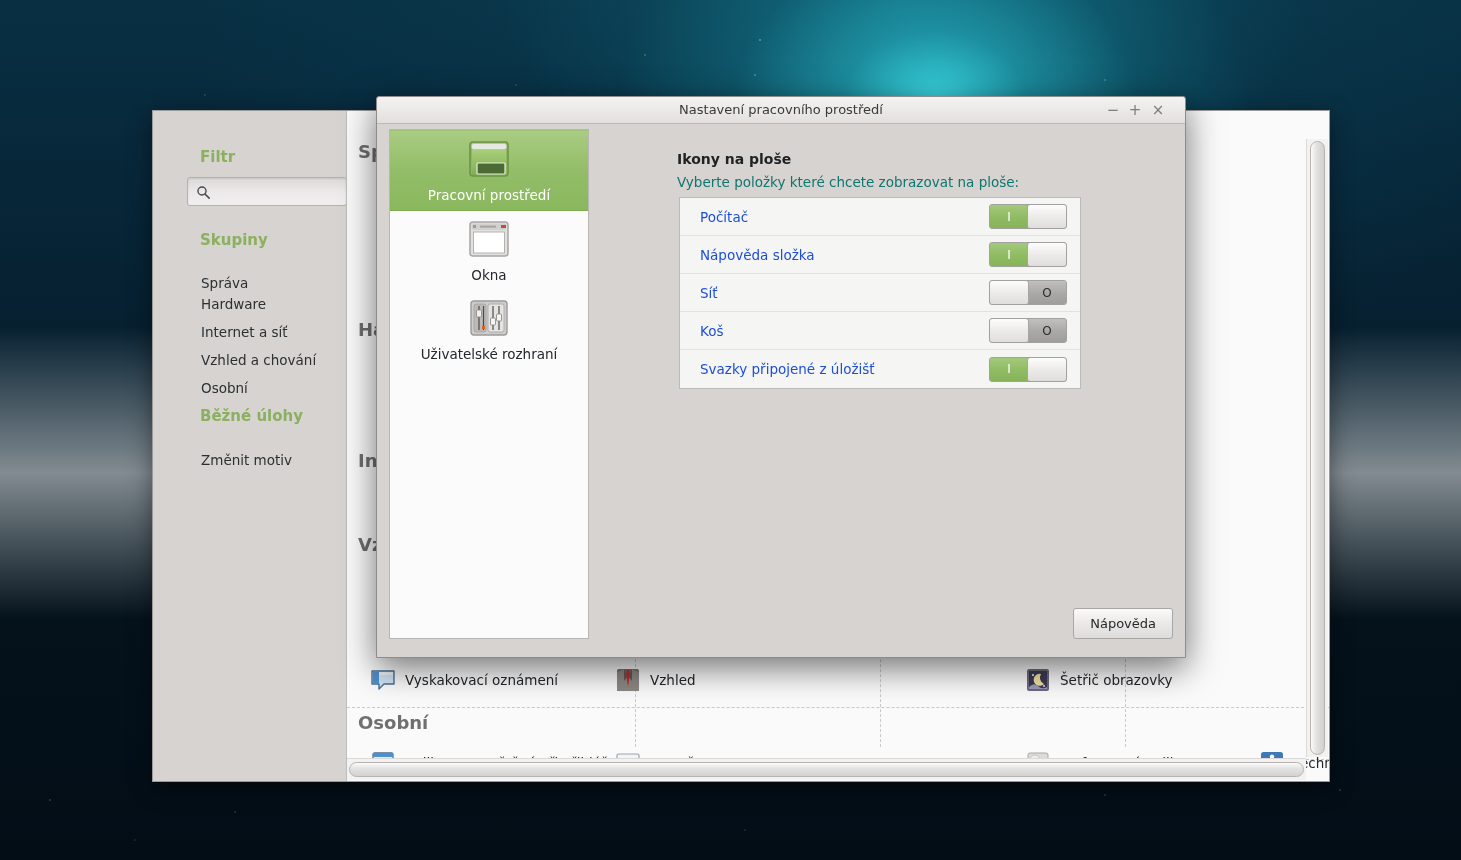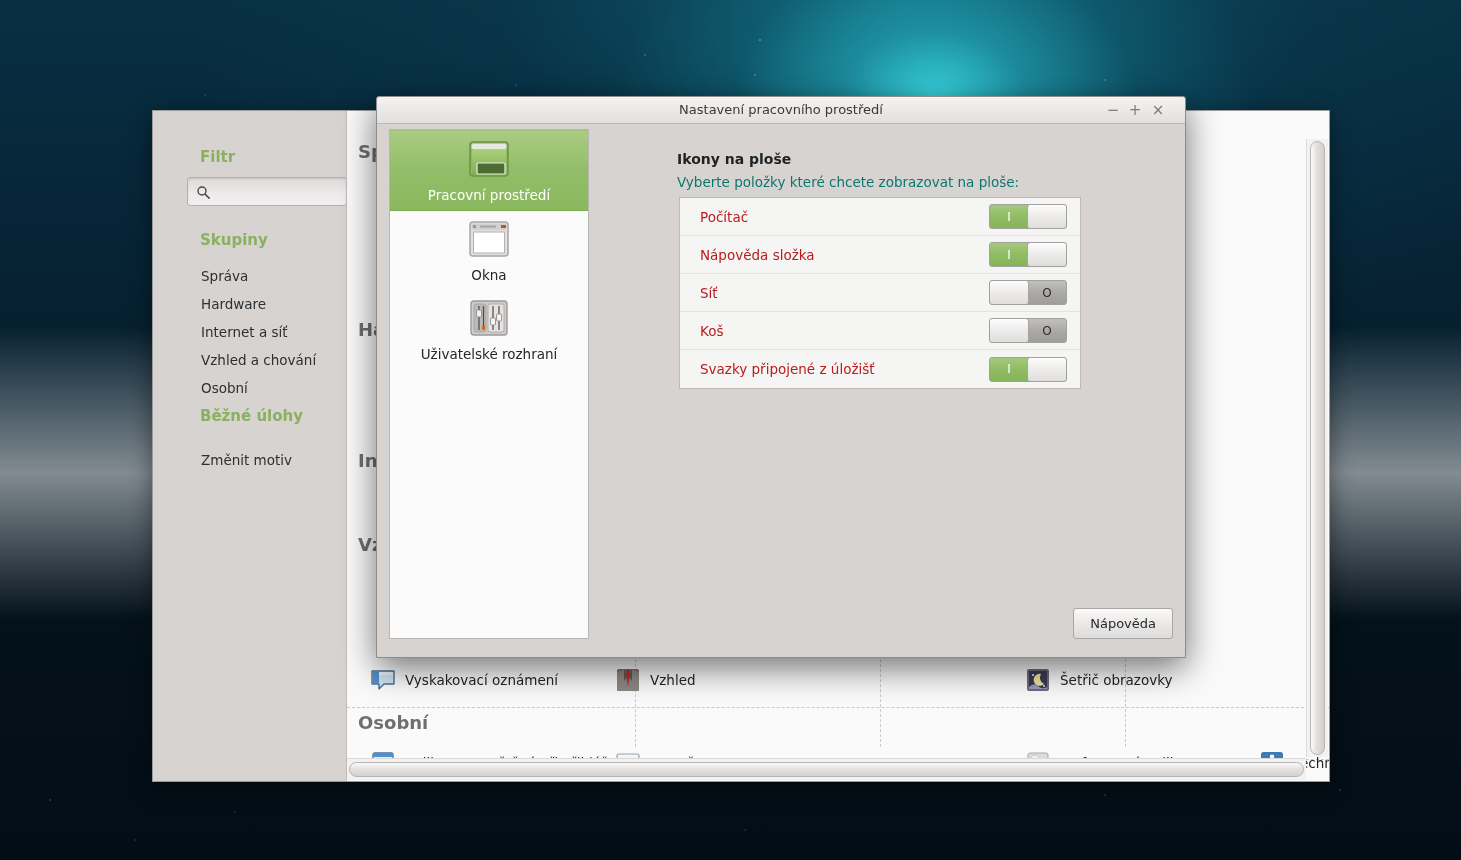--- a/index.html
+++ b/index.html
@@ -208,21 +208,21 @@
   }
   .tg-row {
     position: relative;
     height: 38px;
     display: flex; align-items: center; justify-content: space-between;
     padding: 0 13px 0 20px;
     border-bottom: 1px solid #e3e2e0;
     background: #f5f5f4;
   }
   .tg-row:last-child { border-bottom: 0; }
-  .tg-row .tg-label { font-size: 13.5px; color: #b91c1c; }
+  .tg-row .tg-label { font-size: 13.5px; color: #1d4ed8; }
 
   .switch {
     position: relative;
     width: 78px; height: 25px;
     border: 1px solid #a3a19f;
     border-radius: 3px;
     overflow: hidden;
     cursor: pointer;
     flex: none;
     background: #b9b7b5;
@@ -283,21 +283,21 @@
     <div class="search-box">
       <svg width="15" height="15" viewBox="0 0 16 16">
         <circle cx="6.4" cy="6.4" r="4.3" fill="none" stroke="#4a4a4a" stroke-width="1.5"></circle>
         <line x1="9.6" y1="9.6" x2="14" y2="14" stroke="#4a4a4a" stroke-width="1.7" stroke-linecap="round"></line>
       </svg>
       <input type="text" placeholder="" style="">
     </div>
 
     <div class="grp-head" style="top:120px">Skupiny</div>
 
-    <div class="nav-item" style="top:157px">Správa</div>
+    <div class="nav-item" style="top:164px">Správa</div>
     <div class="nav-item" style="top:185px">Hardware</div>
     <div class="nav-item" style="top:213px">Internet a síť</div>
     <div class="nav-item" style="top:241px">Vzhled a chování</div>
     <div class="nav-item" style="top:269px">Osobní</div>
 
     <div class="grp-head" style="top:296px">Běžné úlohy</div>
     <div class="nav-item" style="top:341px">Změnit motiv</div>
   </div>
 
   <div class="bg-content">

